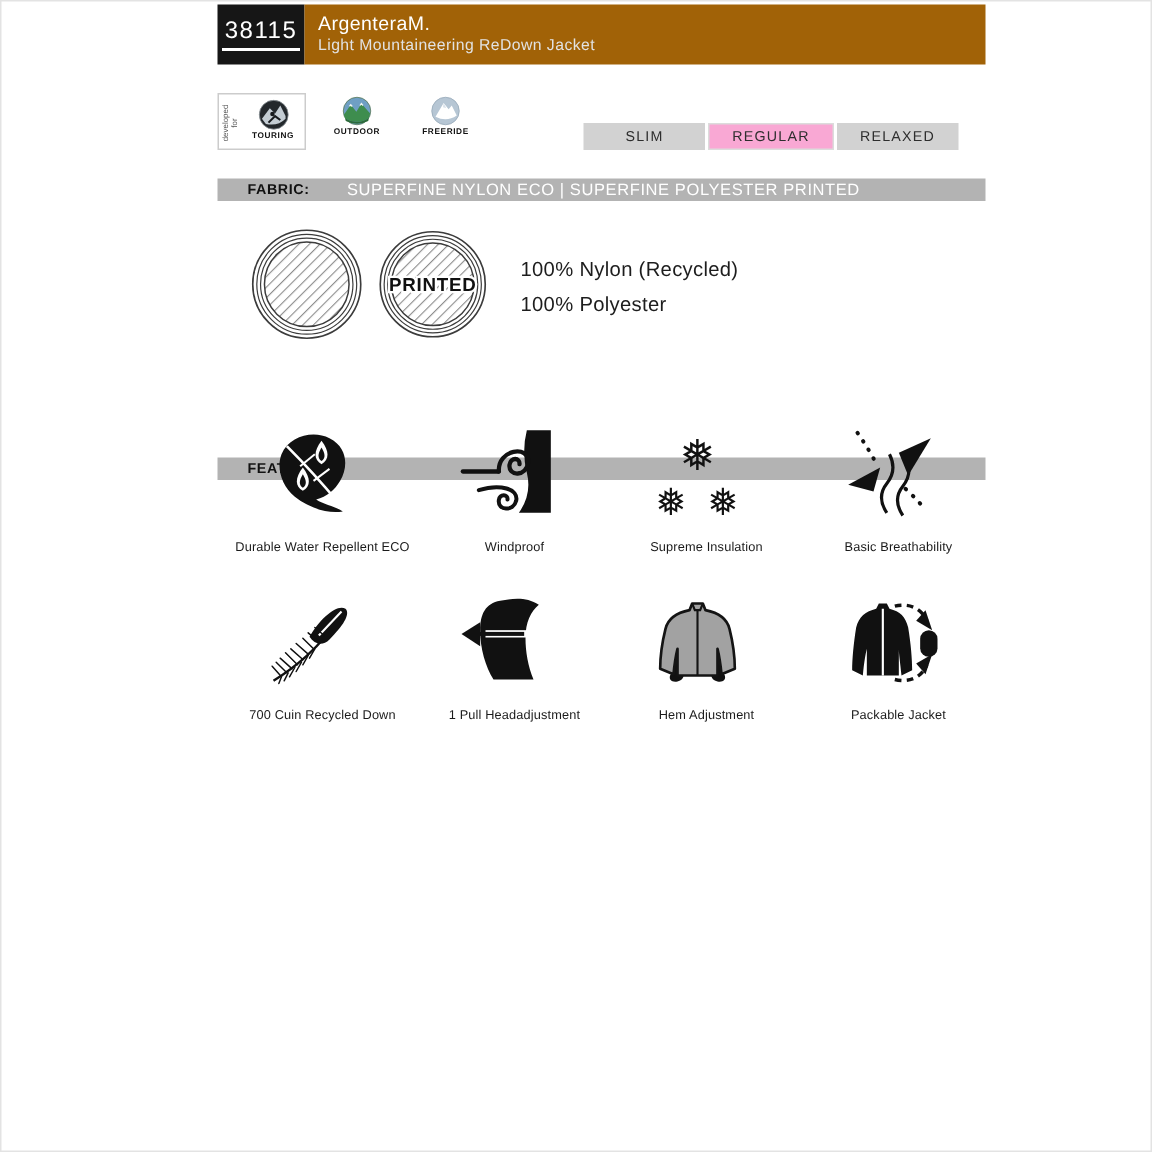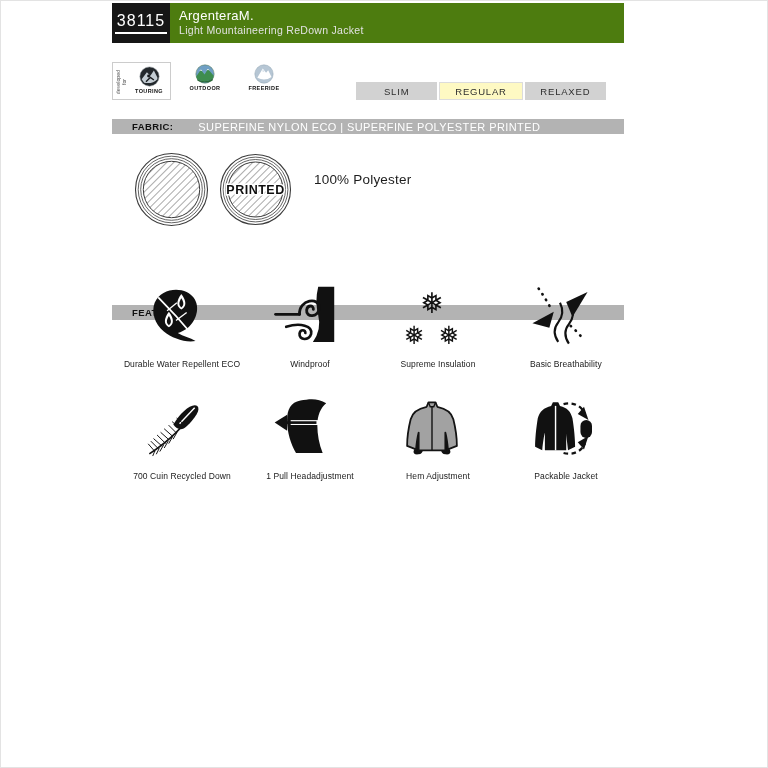--- a/index.html
+++ b/index.html
@@ -1,41 +1,41 @@
 <!DOCTYPE html>
 <html><head>
 <meta charset="utf-8">
 <style>
   * { margin:0; padding:0; box-sizing:border-box; }
   html,body { width:768px; height:768px; background:#fff; font-family:"Liberation Sans", sans-serif; }
   .page { position:absolute; inset:0; width:768px; height:768px; background:#fff; border:1px solid #e3e3e3; overflow:hidden; }
-  .content { position:absolute; left:111px; top:0; width:512px; height:768px; }
+  .content { position:absolute; left:144px; top:0; width:512px; height:768px; }
 
   
   .hdr { position:absolute; left:0; top:2px; width:512px; height:40px; display:flex; }
   .numbox { width:58px; background:#161616; color:#fff; display:flex; align-items:center; justify-content:center; }
   .numbox span { font-size:16px; letter-spacing:1px; border-bottom:2px solid #fff; padding:0 2px 2px 2px; }
-  .titlebar { flex:1; background:#4d7c0f; padding:5px 0 0 9px; }
+  .titlebar { flex:1; background:#a16207; padding:5px 0 0 9px; }
   .title { color:#ffffff; font-size:13px; letter-spacing:0.3px; }
   .subtitle { color:#e2e2e2; font-size:10.5px; letter-spacing:0.3px; margin-top:1px; }
 
   
   .touringbox { position:absolute; left:0; top:61px; width:59px; height:38px; border:1px solid #cccccc; background:#fff; }
   .vert-outer { position:absolute; left:2px; top:3px; width:13px; height:32px; overflow:visible; }
   .vert-inner { width:32px; height:13px; transform-origin:0 0; transform:rotate(-90deg) translateX(-32px);
                 font-size:5.3px; line-height:6.4px; color:#555; text-align:center; }
   .sport { position:absolute; width:44px; text-align:center; }
   .sport svg { display:block; margin:0 auto; }
   .sport-label { font-size:5.5px; font-weight:bold; letter-spacing:0.4px; color:#111; margin-top:1px; }
   .touringbox .sport { left:13px; top:3px; width:46px; }
 
   .fitgroup { position:absolute; left:244px; top:65px; width:250px; height:18px; display:flex; gap:2px;margin-top:16px; }
   .fit { flex:1; background:#d2d2d2; display:flex; align-items:center; justify-content:center;
          font-size:9.5px; letter-spacing:0.8px; color:#2e2e2e; }
-  .fit.selected { background:#fef9c3; border:1px solid #dcdcdc; }
+  .fit.selected { background:#f9a8d4; border:1px solid #dcdcdc; }
 
   
   .bar { position:absolute; left:0; width:512px; height:15px; background:#b3b3b3; display:flex; align-items:center; }
   .bar-label { margin-left:20px; font-weight:bold; font-size:9.5px; letter-spacing:0.4px; color:#111; }
   .bar-value { margin-left:25px; font-size:11px; letter-spacing:0.4px; color:#fff; }
   .fabricbar { top:118px; }
   .featuresbar { top:260px;margin-top:44px; }
 
   
   .swatch1 { position:absolute; left:22px; top:151px; }
@@ -132,20 +132,21 @@
       </pattern>
     </defs>
     <circle cx="36.5" cy="36.5" r="35" fill="none" stroke="#3c3c3c" stroke-width="1.1"></circle>
     <circle cx="36.5" cy="36.5" r="32.4" fill="none" stroke="#3c3c3c" stroke-width="0.8"></circle>
     <circle cx="36.5" cy="36.5" r="30" fill="none" stroke="#3c3c3c" stroke-width="0.8"></circle>
     <circle cx="36.5" cy="36.5" r="27.5" fill="url(#hatchB)" stroke="#3c3c3c" stroke-width="1"></circle>
     <text x="36.5" y="41" text-anchor="middle" font-size="12.5" font-weight="bold" letter-spacing="0.5" fill="#101010" stroke="#ffffff" stroke-width="3" paint-order="stroke">PRINTED</text>
   </svg>
 
   <div class="composition">
+    <div>100% Nylon (Recycled)</div>
     <div>100% Polyester</div>
   </div>
 
   <div class="bar featuresbar">
     <span class="bar-label">FEATURES:</span>
   </div>
 
   <div class="featrow r1">
 
     <div class="feat">

